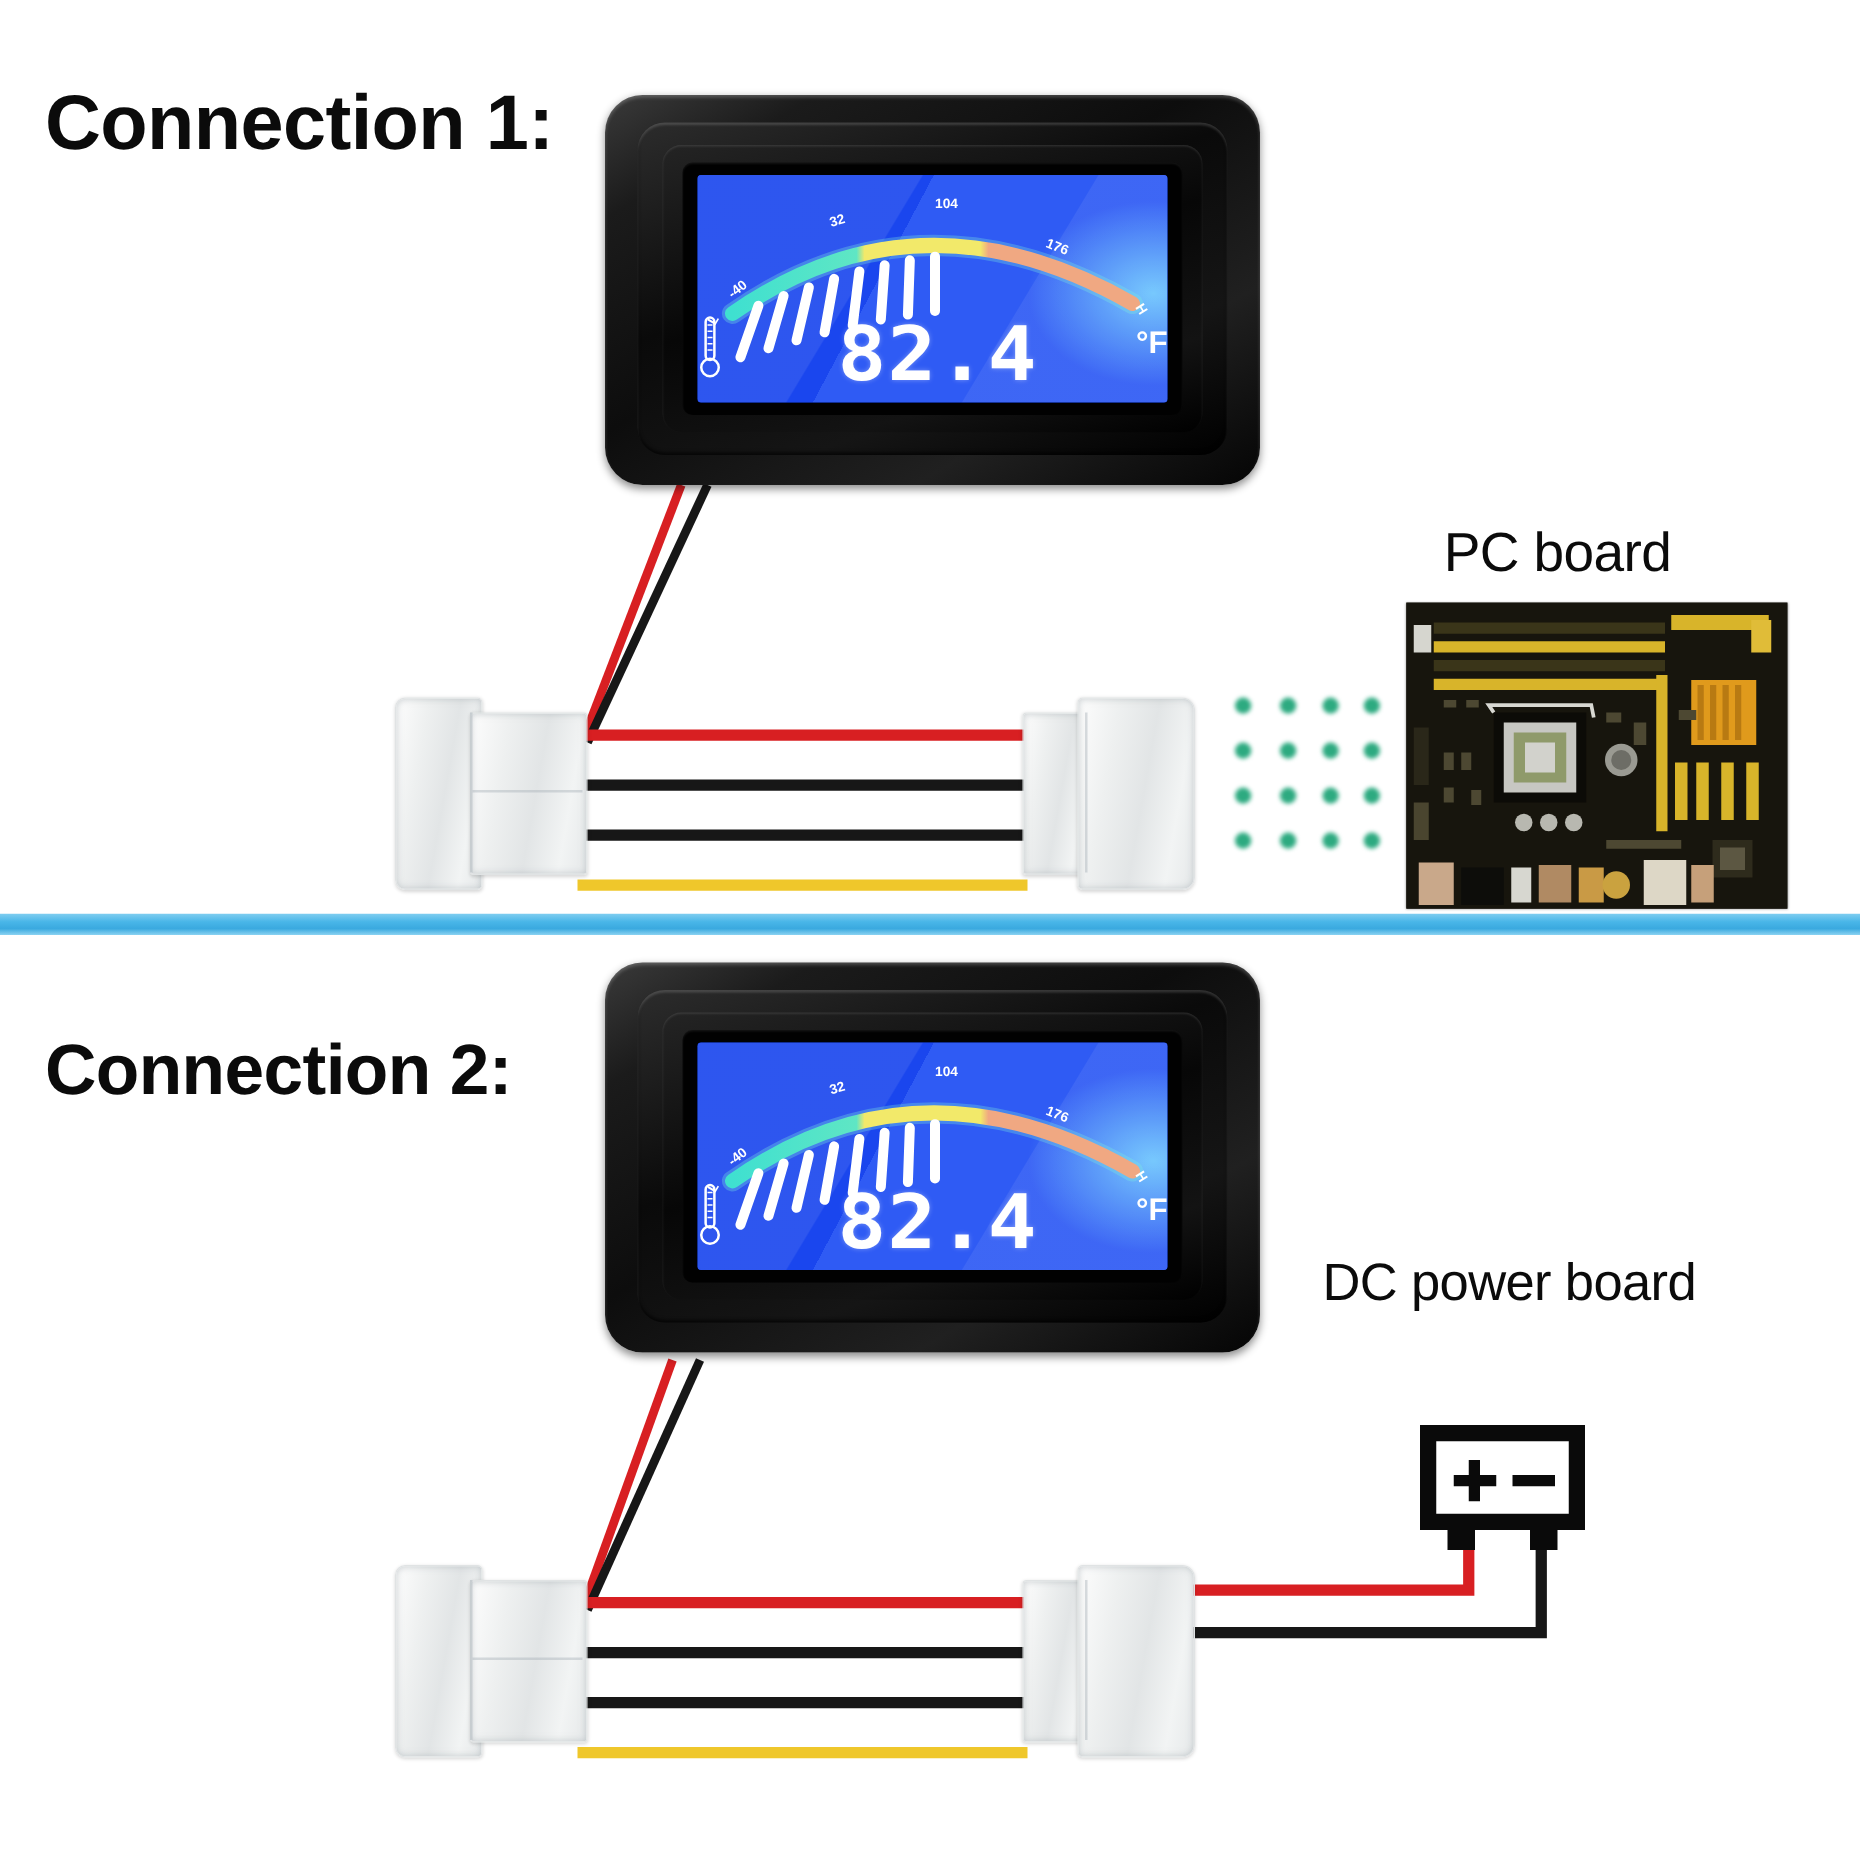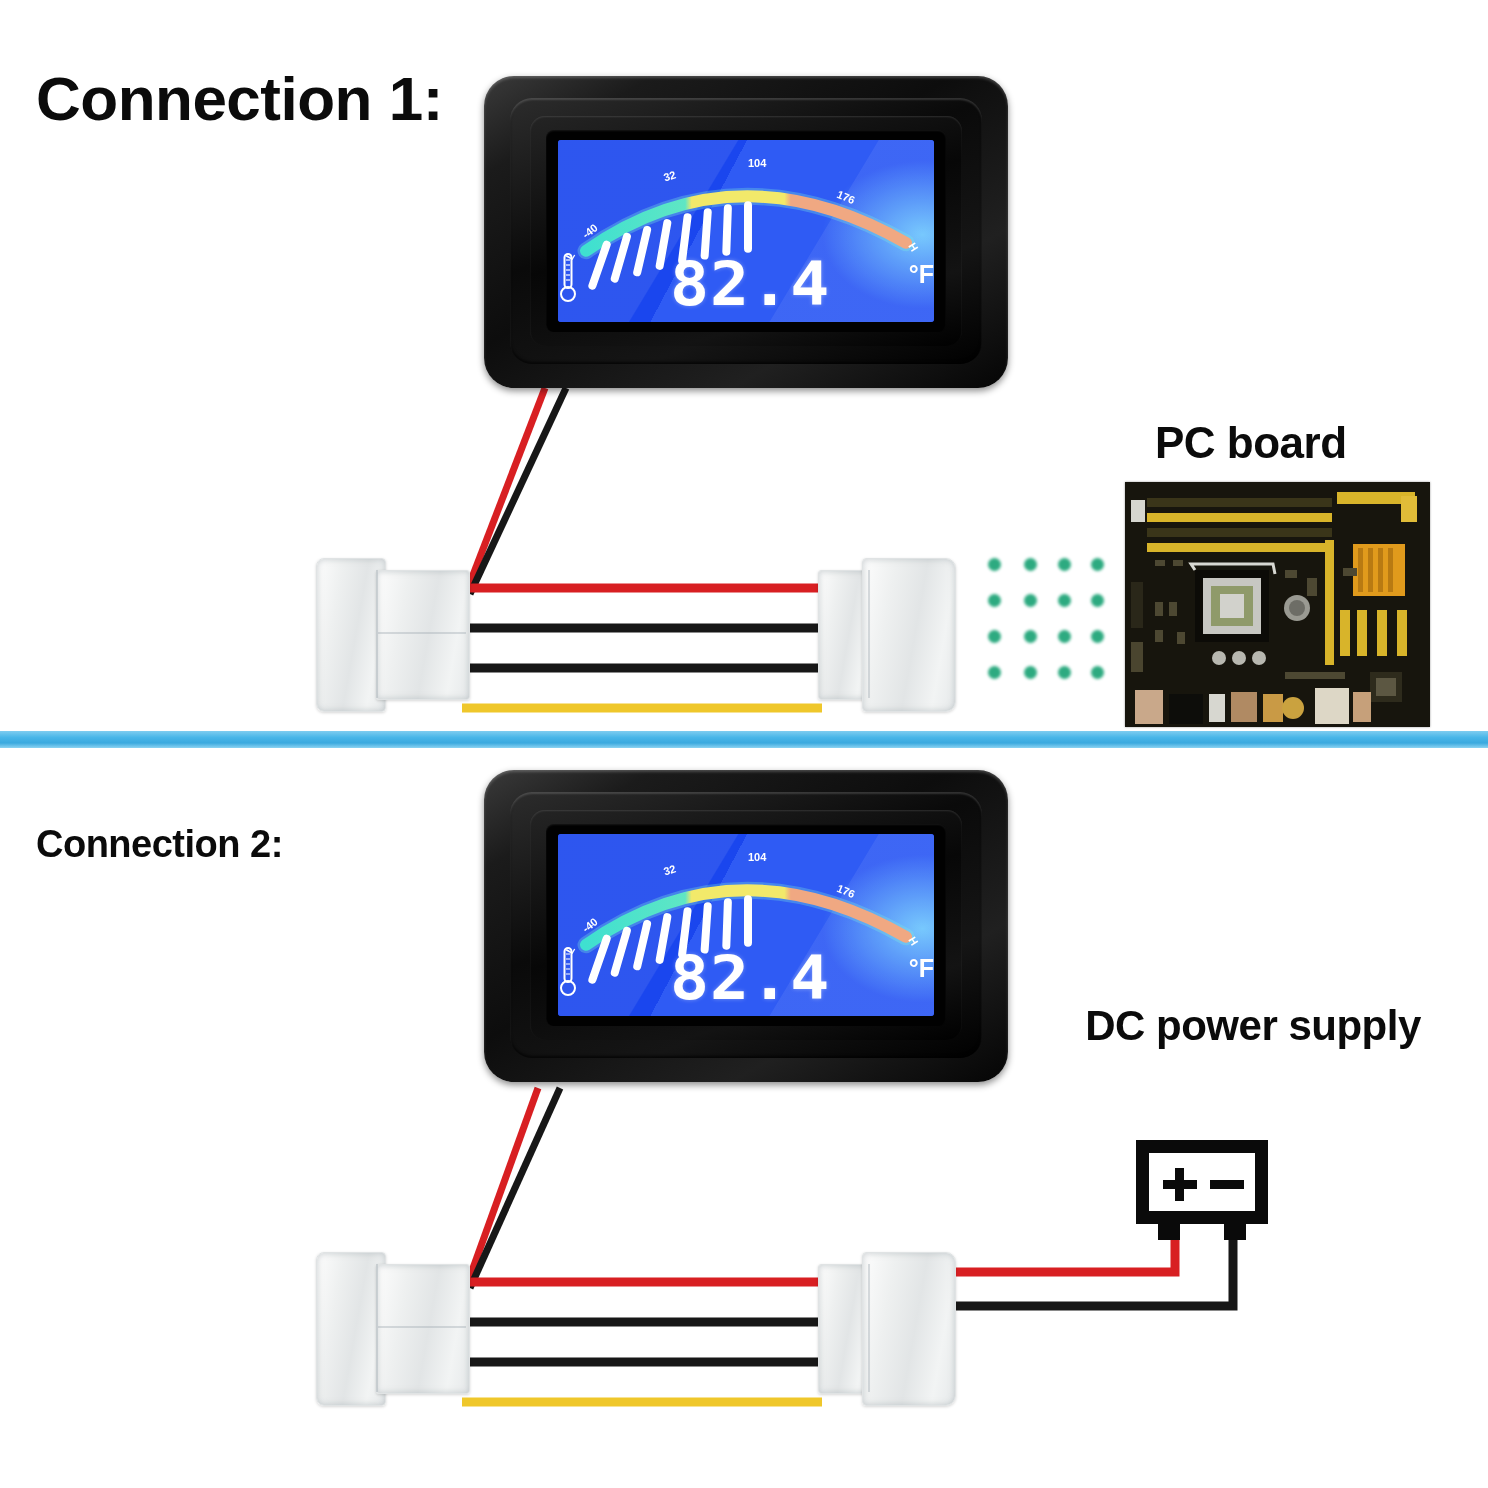--- a/index.html
+++ b/index.html
@@ -5,24 +5,24 @@
   html,body{margin:0;padding:0;background:#fff;}
   body{width:1488px;height:1488px;position:relative;overflow:hidden;
        font-family:"Liberation Sans","DejaVu Sans",sans-serif;}
 
   .stage{position:absolute;left:0;top:0;width:1488px;height:1488px;}
 
   
   .heading{position:absolute;font-weight:bold;color:#0b0b0b;white-space:nowrap;
            letter-spacing:-0.5px;}
   #conn1-title{left:36px;top:63px;font-size:62px;}
-  #conn2-title{left:36px;top:823px;font-size:38px;}
-
-  .callout{position:absolute;font-weight:bold;color:#0b0b0b;white-space:nowrap;
-           text-align:center;letter-spacing:-0.5px;}
+  #conn2-title{left:36px;top:823px;font-size:57px;}
+
+  .callout{position:absolute;font-weight:normal;color:#0b0b0b;white-space:nowrap;
+           text-align:left;letter-spacing:-0.5px;}
   #pcboard-label{left:1155px;top:418px;font-size:44px;}
   #dcps-label{left:1058px;top:1000px;font-size:42px;width:390px;line-height:1.22;}
 
   
   #divider{position:absolute;left:0;top:731px;width:1488px;height:17px;
            background:linear-gradient(to bottom,#7fcdf0 0%,#49b6e8 38%,#3aa9df 70%,#8bd3f2 100%);}
 
   
   .meter{position:absolute;width:524px;height:312px;}
   #meter1{left:484px;top:76px;}
@@ -96,21 +96,21 @@
 <body>
 
 <div class="stage">
 
   <div class="heading" id="conn1-title">Connection 1:</div>
   <div class="heading" id="conn2-title">Connection 2:</div>
 
   <div class="callout" id="pcboard-label">PC board</div>
 
   <div class="callout" id="dcps-label">
-    <div>DC power supply</div>
+    <div>DC power board</div>
   </div>
 
   <div id="divider"></div>
 
   <svg class="wires" id="wires1" viewBox="0 0 1488 1488">
 
     <path d="M545,388 L468,588" stroke="#d81f22" stroke-width="7" fill="none"></path>
     <path d="M566,388 L470,594" stroke="#171717" stroke-width="7" fill="none"></path>
 
     <line x1="462" y1="588" x2="822" y2="588" stroke="#d81f22" stroke-width="9"></line>

